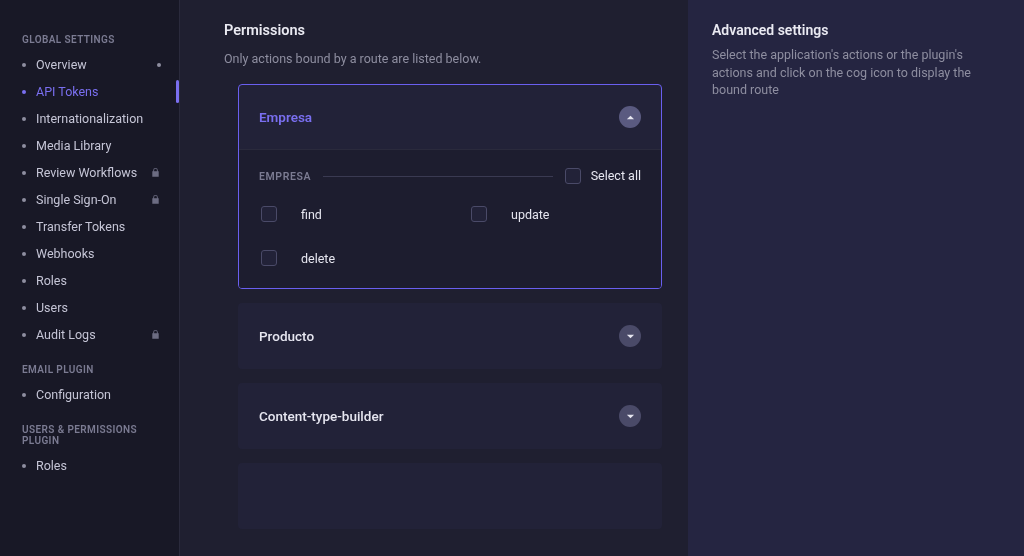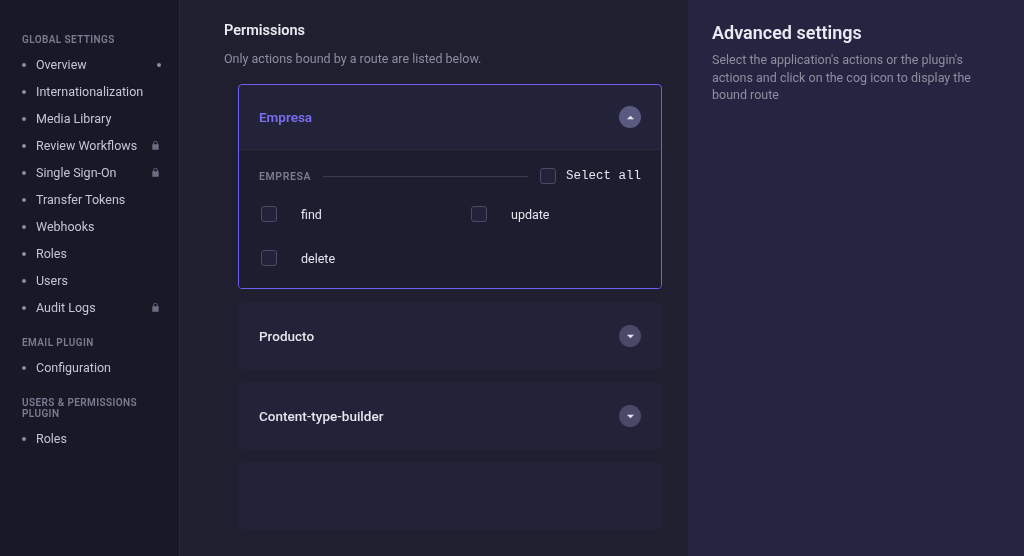--- a/index.html
+++ b/index.html
@@ -75,53 +75,59 @@
 
   .panel-body { background: #1d1d2f; padding: 18px 20px 22px 20px; border-top: 1px solid #2a2a3c;}
   .group-row {
     display: flex; align-items: center; gap: 12px; margin-bottom: 22px;
   }
   .group-name {
     font-size: 10.5px; letter-spacing: 0.6px; text-transform: uppercase;
     color: #7b7b92; font-weight: 600;
   }
   .divider-line { flex: 1; height: 1px; background: #3a3a52; }
-  .select-all { display: flex; align-items: center; gap: 10px; font-size: 12.5px; color: #e6e6f0; font-family: Liberation Mono, monospace; }
+  .select-all { display: flex; gap: 10px; font-size: 12.5px; color: #e6e6f0; }
   .cb {
     width: 16px; height: 16px; border: 1.5px solid #4a4a68; border-radius: 3px;
     background: #222238; cursor: pointer; flex: 0 0 auto;
   }
   .actions { display: flex; flex-wrap: wrap; gap: 28px 80px; padding-left: 2px; }
   .action { display: flex; align-items: center; gap: 24px; font-size: 12.5px; color: #e6e6f0; width: 130px;}
 
   
   .advanced {
     width: 336px; background: #252541; padding: 22px 24px;
   }
   .advanced h3 {
-    font-size: 18px; font-weight: 600; color: #eaeaf2; margin-bottom: 8px;
+    font-size: 14px; font-weight: 600; color: #eaeaf2; margin-bottom: 8px;
   }
   .advanced p { font-size: 12.5px; color: #8e8ea0; line-height: 1.4; }
 </style>
 </head>
 <body>
 
 <div class="app">
 
   <nav class="sidebar">
     <div class="sidebar-spacer-top"></div>
     <div class="sidebar-inner" id="sidebar-inner">
         <div class="section-title">GLOBAL SETTINGS</div>
         <ul class="nav-list">
           <li class="nav-item">
             <span class="left">
               <span class="dot"></span>
               <span>Overview</span>
             </span>
             <span class="right-dot"></span>
+          </li>
+          <li class="nav-item active">
+            <span class="left">
+              <span class="dot"></span>
+              <span>API Tokens</span>
+            </span>
           </li>
           <li class="nav-item">
             <span class="left">
               <span class="dot"></span>
               <span>Internationalization</span>
             </span>
           </li>
           <li class="nav-item">
             <span class="left">
               <span class="dot"></span>

